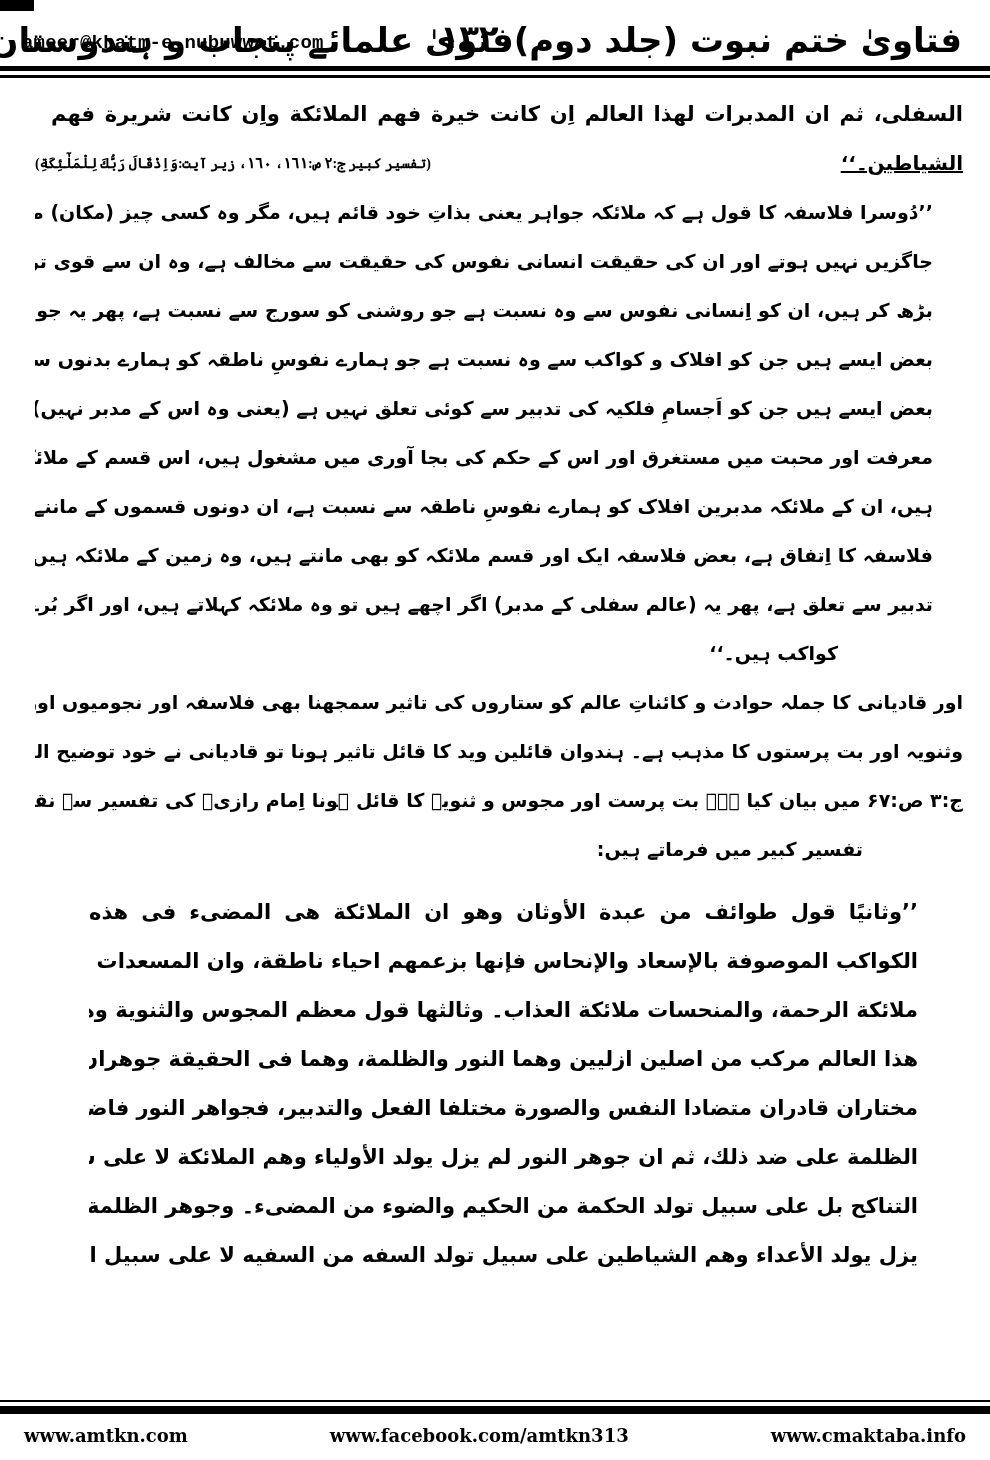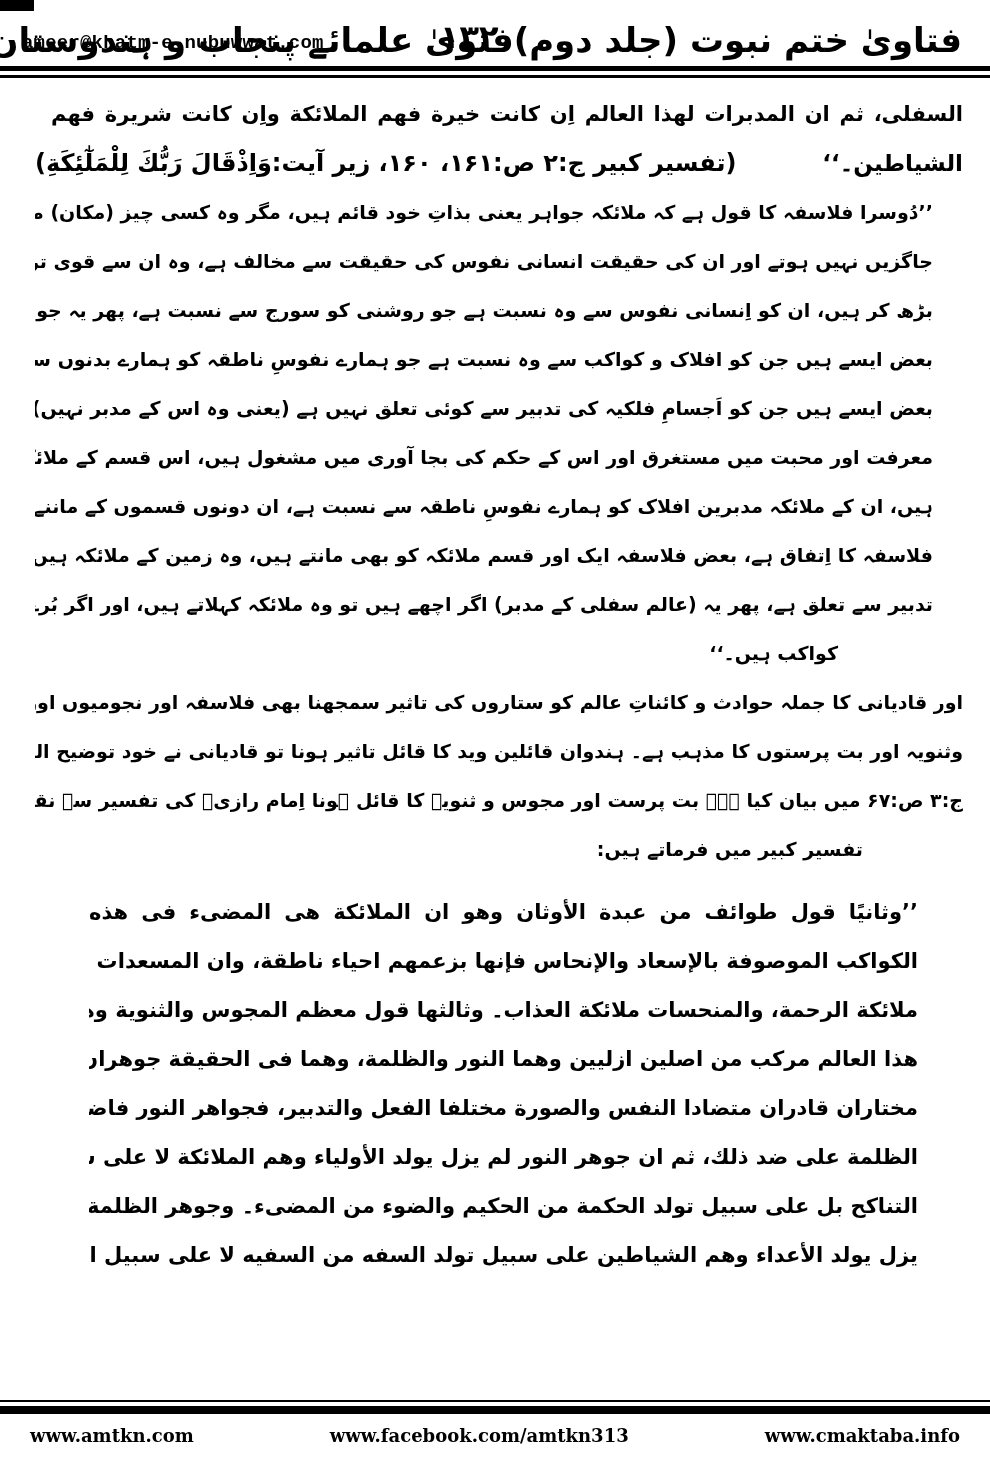--- a/index.html
+++ b/index.html
@@ -57,39 +57,39 @@
   .tline.end { text-align: right; text-align-last: right; }
   .urdu  { font-size: 19px; font-weight: 600; }
   .arabic { font-size: 21px; font-weight: bold; margin-left: 16px; }
   .quote-block  { margin-right: 0; margin-left: 0; padding-right: 30px; }
   .arabic-block { padding-right: 45px; padding-left: 38px; margin-top: 14px; }
   .cite-row {
     display: flex; direction: rtl;
     justify-content: space-between; align-items: center;
     line-height: 49px; height: 49px;
   }
-  .cite-row .qend { font-size: 23px; font-weight: bold; }
-  .cite-row .cite { font-size: 24px; font-weight: bold; }
+  .cite-row .qend { font-size: 20px; font-weight: bold; text-decoration: underline; }
+  .cite-row .cite { font-size: 14px; font-weight: bold; font-family: Liberation Serif, serif; }
   .cite-bottom {
     margin-top: 6px;
     font-size: 18px; font-weight: bold;
     text-align: left; direction: rtl;
     line-height: 46px; height: 46px;
   }
   .indent-r95  { padding-right: 95px; }
   .indent-r100 { padding-right: 100px; }
 
   
   .rule-bot-1 { position: absolute; bottom: 58px; left: 0; right: 0; height: 2px; background: #000; }
   .rule-bot-2 { position: absolute; bottom: 46px; left: 0; right: 0; height: 8px; background: #000; }
   .footer {
     position: absolute; bottom: 8px; left: 0; right: 0; height: 34px;
     direction: ltr;
     display: flex; justify-content: space-between; align-items: center;
-    padding: 0 30px;
+    padding: 0 24px;
     font-family: "DejaVu Serif", serif;
     font-weight: bold; font-size: 18px;
   }
 </style>
 </head>
 <body>
 
 <div class="page">
 
   <div class="scan-artifact"></div>

